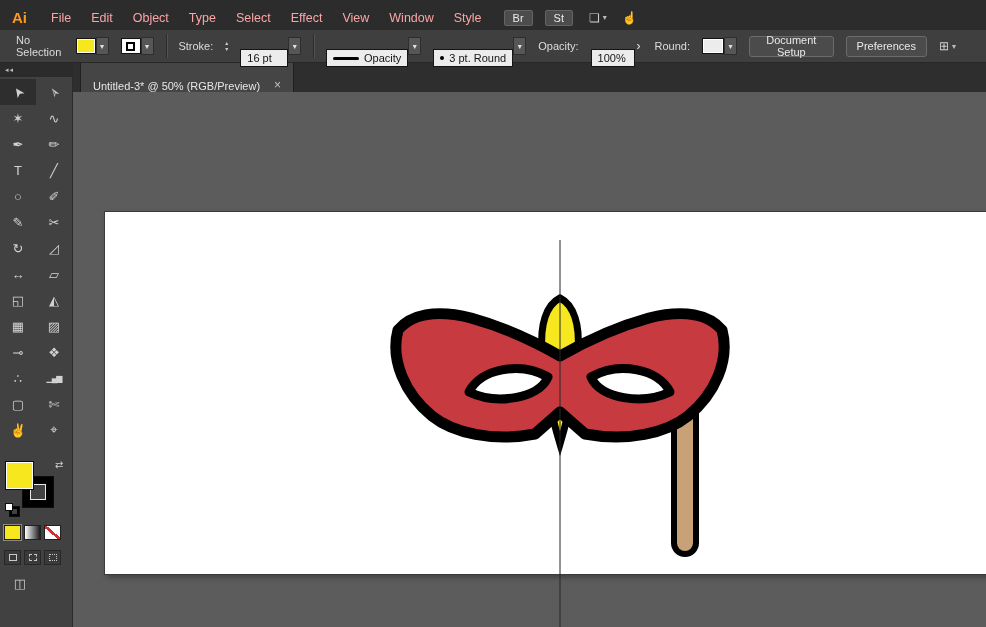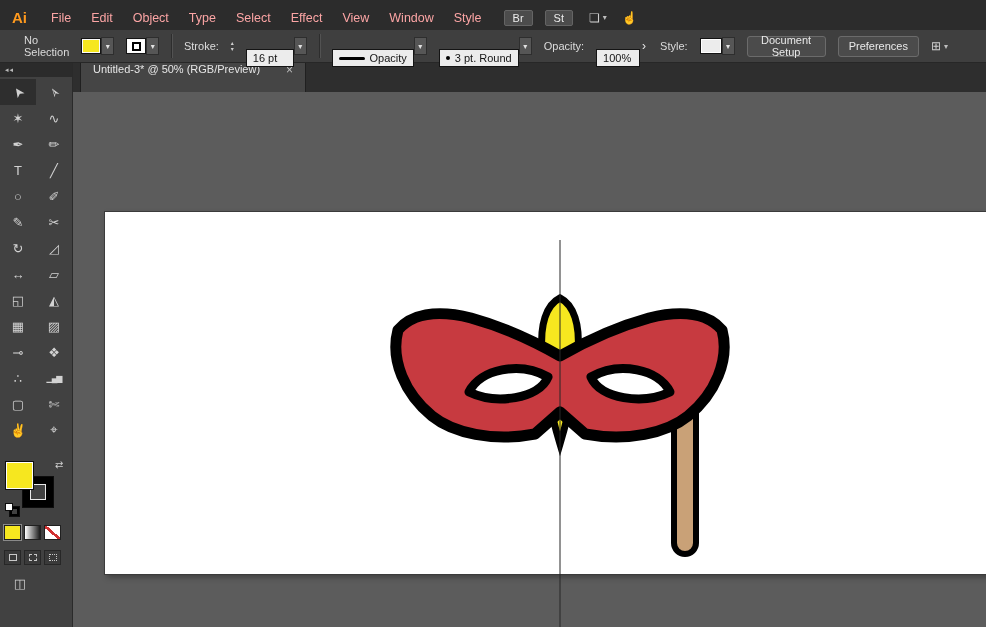--- a/index.html
+++ b/index.html
@@ -9,41 +9,41 @@
   
   .menubar{position:absolute;left:0;top:0;width:100%;height:36px;background:#2c2c2c;display:flex;align-items:center;border-bottom:1px solid #1f1f1f;z-index:5;}
   .logo{color:#ff9a1e;font-weight:bold;font-size:15px;padding:0 14px 0 12px;}
   .menu-item{font-size:12.5px;color:#fca5a5;padding:0 10px;cursor:default;}
   .chip{margin-left:12px;font-size:11px;background:#4c4c4c;border:1px solid #646464;border-radius:2px;padding:1px 8px;color:#ececec;}
   .mb-group{display:flex;align-items:center;margin-left:16px;}
   .mb-icon{font-size:12px;color:#cfcfcf;}
   .mb-dd{font-size:8px;color:#bdbdbd;margin-left:3px;}
 
   
-  .controlbar{position:absolute;left:0;top:30px;width:100%;height:33px;background:#3f3f3f;border-bottom:1px solid #272727;display:flex;align-items:center;padding:0 24px;gap:12px;font-size:11px;z-index:5;}
+  .controlbar{position:absolute;left:0;top:30px;width:100%;height:33px;background:#3f3f3f;border-bottom:1px solid #272727;display:flex;align-items:center;padding:0 16px;gap:12px;font-size:11px;z-index:5;}
   .cb-label{color:#dcdcdc;}
   .swatch-wrap{display:flex;align-items:center;}
   .swatch{width:20px;height:16px;border:1px solid #141414;box-shadow:inset 0 0 0 1px #fafafa;background:#fff;}
   .swatch.fill{background:#f6e71f;}
   .swatch.stroke{display:flex;align-items:center;justify-content:center;}
   .swatch.stroke i{display:block;width:9px;height:9px;border:2px solid #000;}
   .dd{font-size:8px;color:#e2e2e2;background:#565656;border:1px solid #2e2e2e;width:13px;height:18px;display:flex;align-items:center;justify-content:center;}
   .stepper{display:flex;flex-direction:column;font-size:6px;line-height:6px;color:#cfcfcf;}
   .lightbox{height:18px;background:#ececec;border:1px solid #141414;color:#141414;display:flex;align-items:center;padding:0 6px;gap:5px;font-size:11px;white-space:nowrap;margin-top:24px;}
   .lb-line{width:26px;height:3px;background:#000;border-radius:2px;}
   .lb-dot{width:4px;height:4px;border-radius:50%;background:#000;}
   .lb-swatch{width:22px;height:16px;background:#ececec;border:1px solid #141414;box-shadow:inset 0 0 0 1px #fff;}
   .submenu{color:#e6e6e6;font-size:12px;padding:0 2px;}
   .btn{height:21px;background:#4b4b4b;border:1px solid #6b6b6b;border-radius:3px;color:#e9e9e9;font-size:11px;padding:0 10px;display:flex;align-items:center;font-family:Liberation Sans, sans-serif;}
   .sep{width:1px;height:24px;background:#2d2d2d;box-shadow:1px 0 0 #525252;}
   .ml-auto{margin-left:auto;margin-right:14px;display:flex;align-items:center;}
 
   
   .tabstrip{position:absolute;left:73px;top:63px;right:0;height:29px;background:#2e2e2e;display:flex;align-items:stretch;z-index:4;}
-  .doc-tab{background:#454545;display:flex;align-items:flex-start;gap:26px;padding:0 12px;margin-left:7px;font-size:11px;color:#e6e6e6;border-left:1px solid #202020;border-right:1px solid #202020;}
+  .doc-tab{background:#454545;display:flex;align-items:flex-end;gap:14px;padding:0 12px;margin-left:7px;font-size:11px;color:#e6e6e6;border-left:1px solid #202020;border-right:1px solid #202020;}
   .tab-close{color:#c2c2c2;font-size:12px;cursor:default;}
 
   
   .toolbar{position:absolute;left:0;top:63px;width:73px;bottom:0;background:#414141;border-right:1px solid #2a2a2a;z-index:4;}
   .tb-header{height:14px;background:#2b2b2b;font-size:7px;color:#b9b9b9;display:flex;align-items:center;padding-left:5px;letter-spacing:1px;}
   .tools{display:grid;grid-template-columns:1fr 1fr;padding-top:2px;}
   .tool{height:26px;background:none;border:none;color:#d2d2d2;font-size:13px;display:flex;align-items:center;justify-content:center;font-family:inherit;cursor:default;}
   .tool.active{background:#2e2e2e;}
   .tool .rot{display:inline-block;transform:rotate(-125deg);}
   .tool.small{font-size:8px;letter-spacing:-1px;}
@@ -145,21 +145,21 @@
         <span>▾</span>
       </span>
   </span>
   <span class="cb-label">Opacity:</span>
   <span class="swatch-wrap">
     <span class="lightbox" style="width:44px;">
         <span>100%</span>
       </span>
     <span class="submenu">›</span>
   </span>
-  <span class="cb-label">Style:</span>
+  <span class="cb-label">Round:</span>
   <span class="swatch-wrap">
     <span class="lb-swatch"></span>
     <span class="dd">
         <span>▾</span>
       </span>
   </span>
   <button class="btn">Document Setup</button>
   <button class="btn">Preferences</button>
   <span class="ml-auto">
     <span class="mb-icon">⊞</span>

